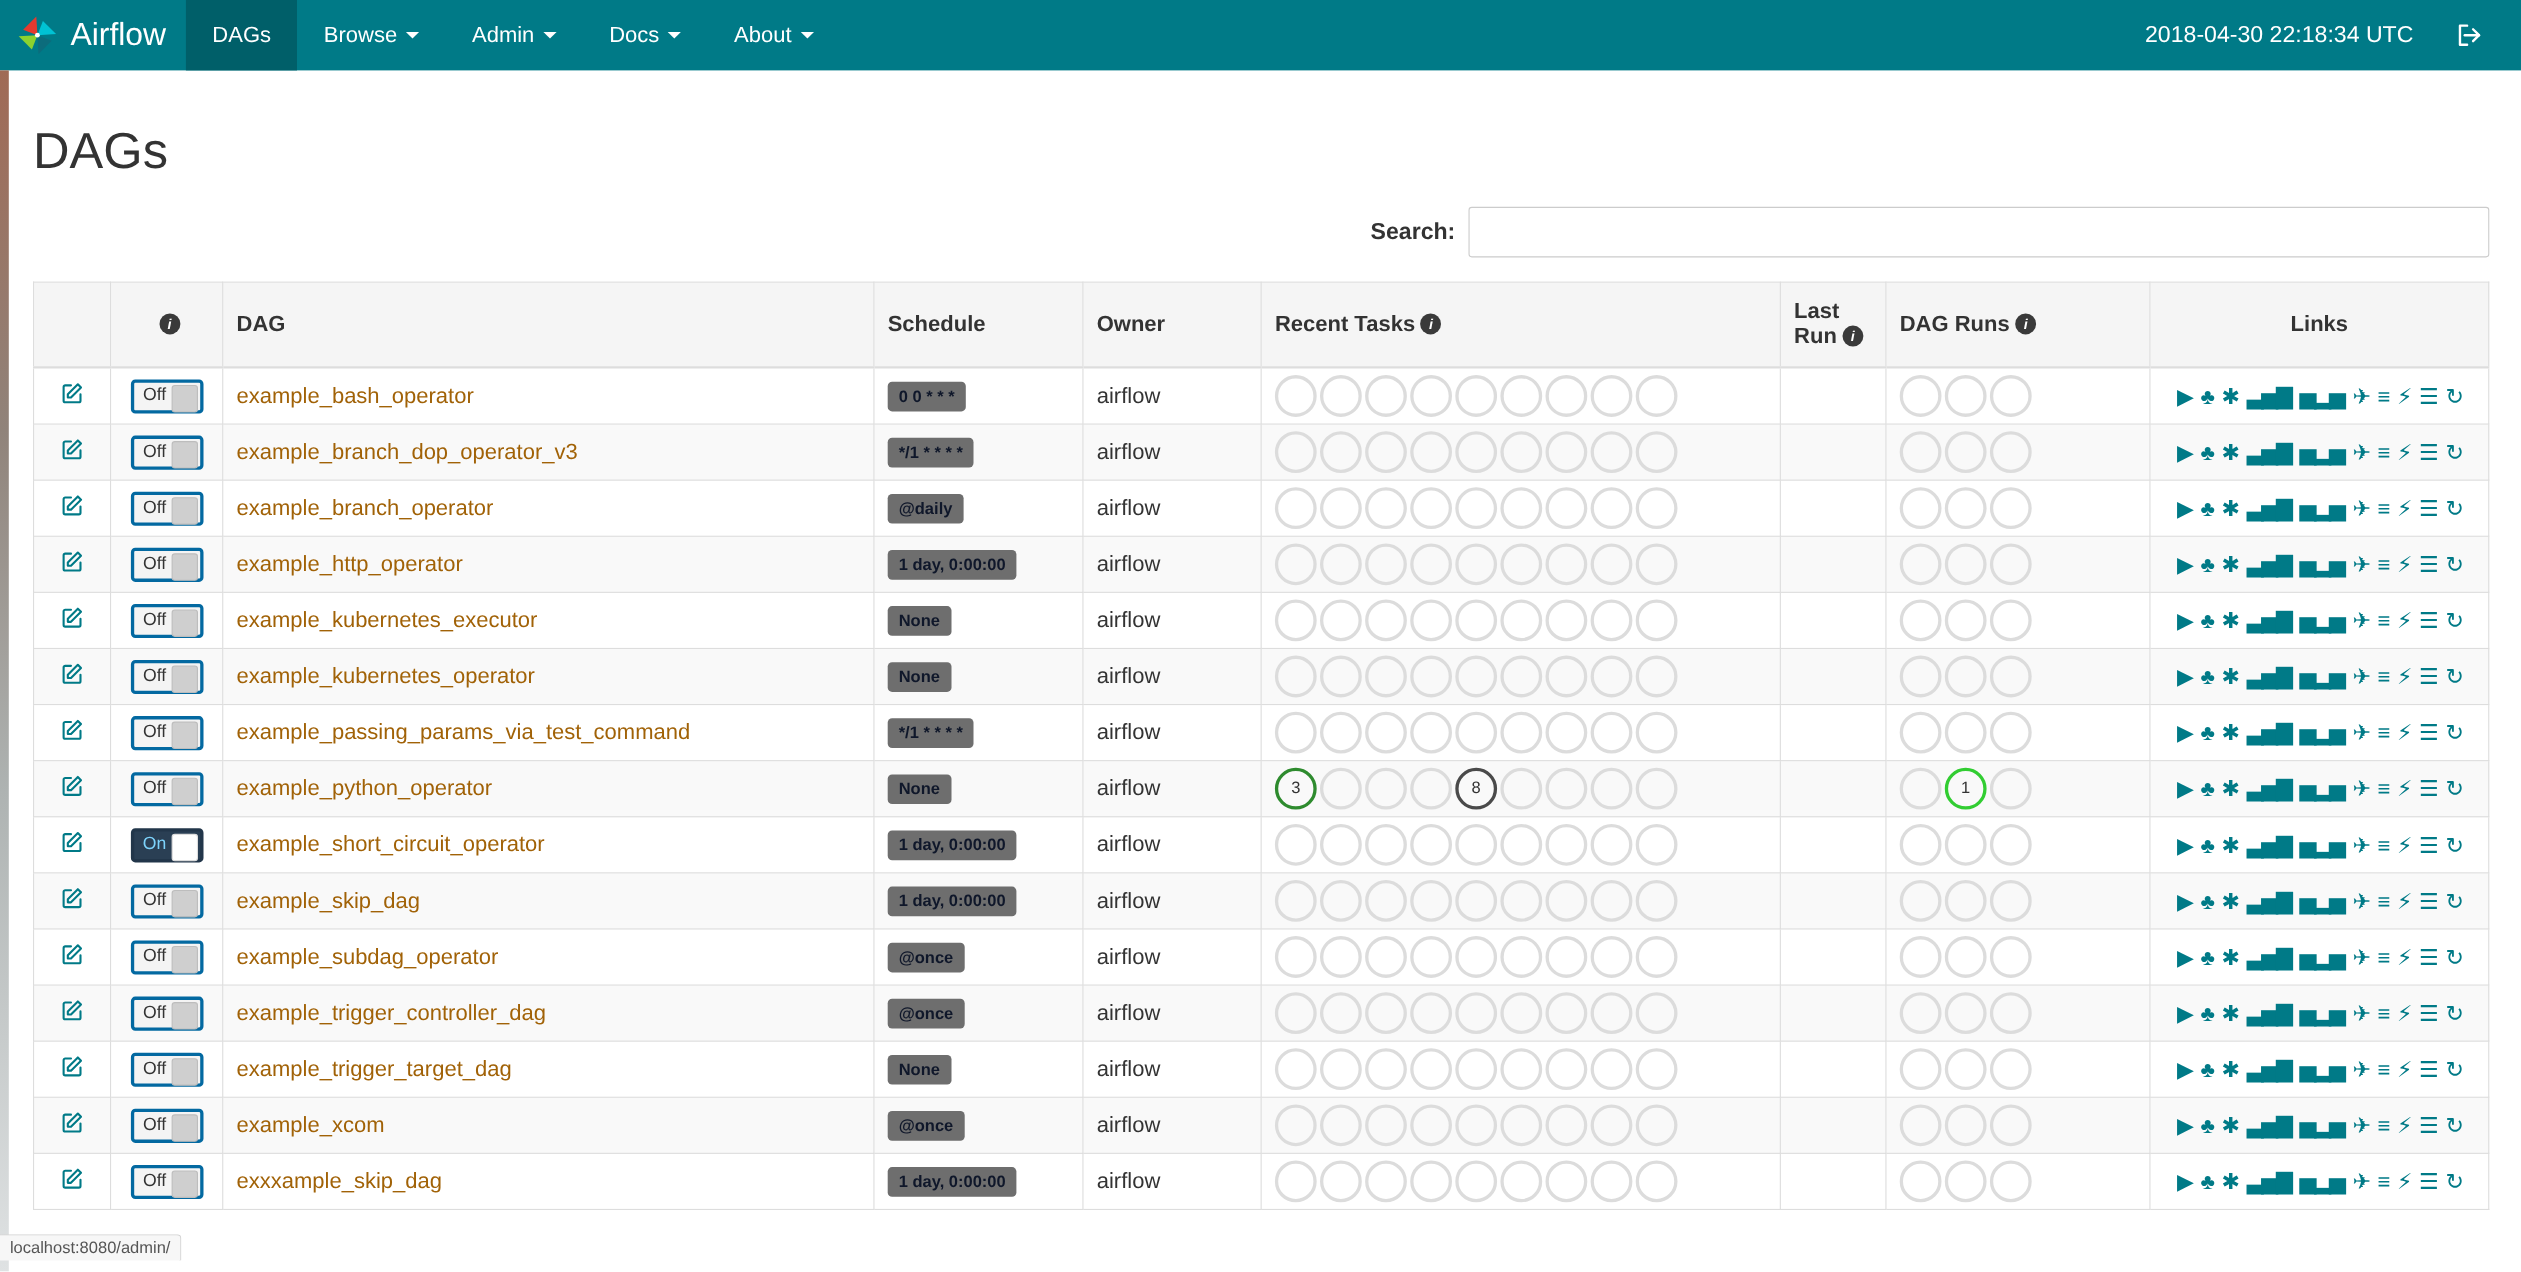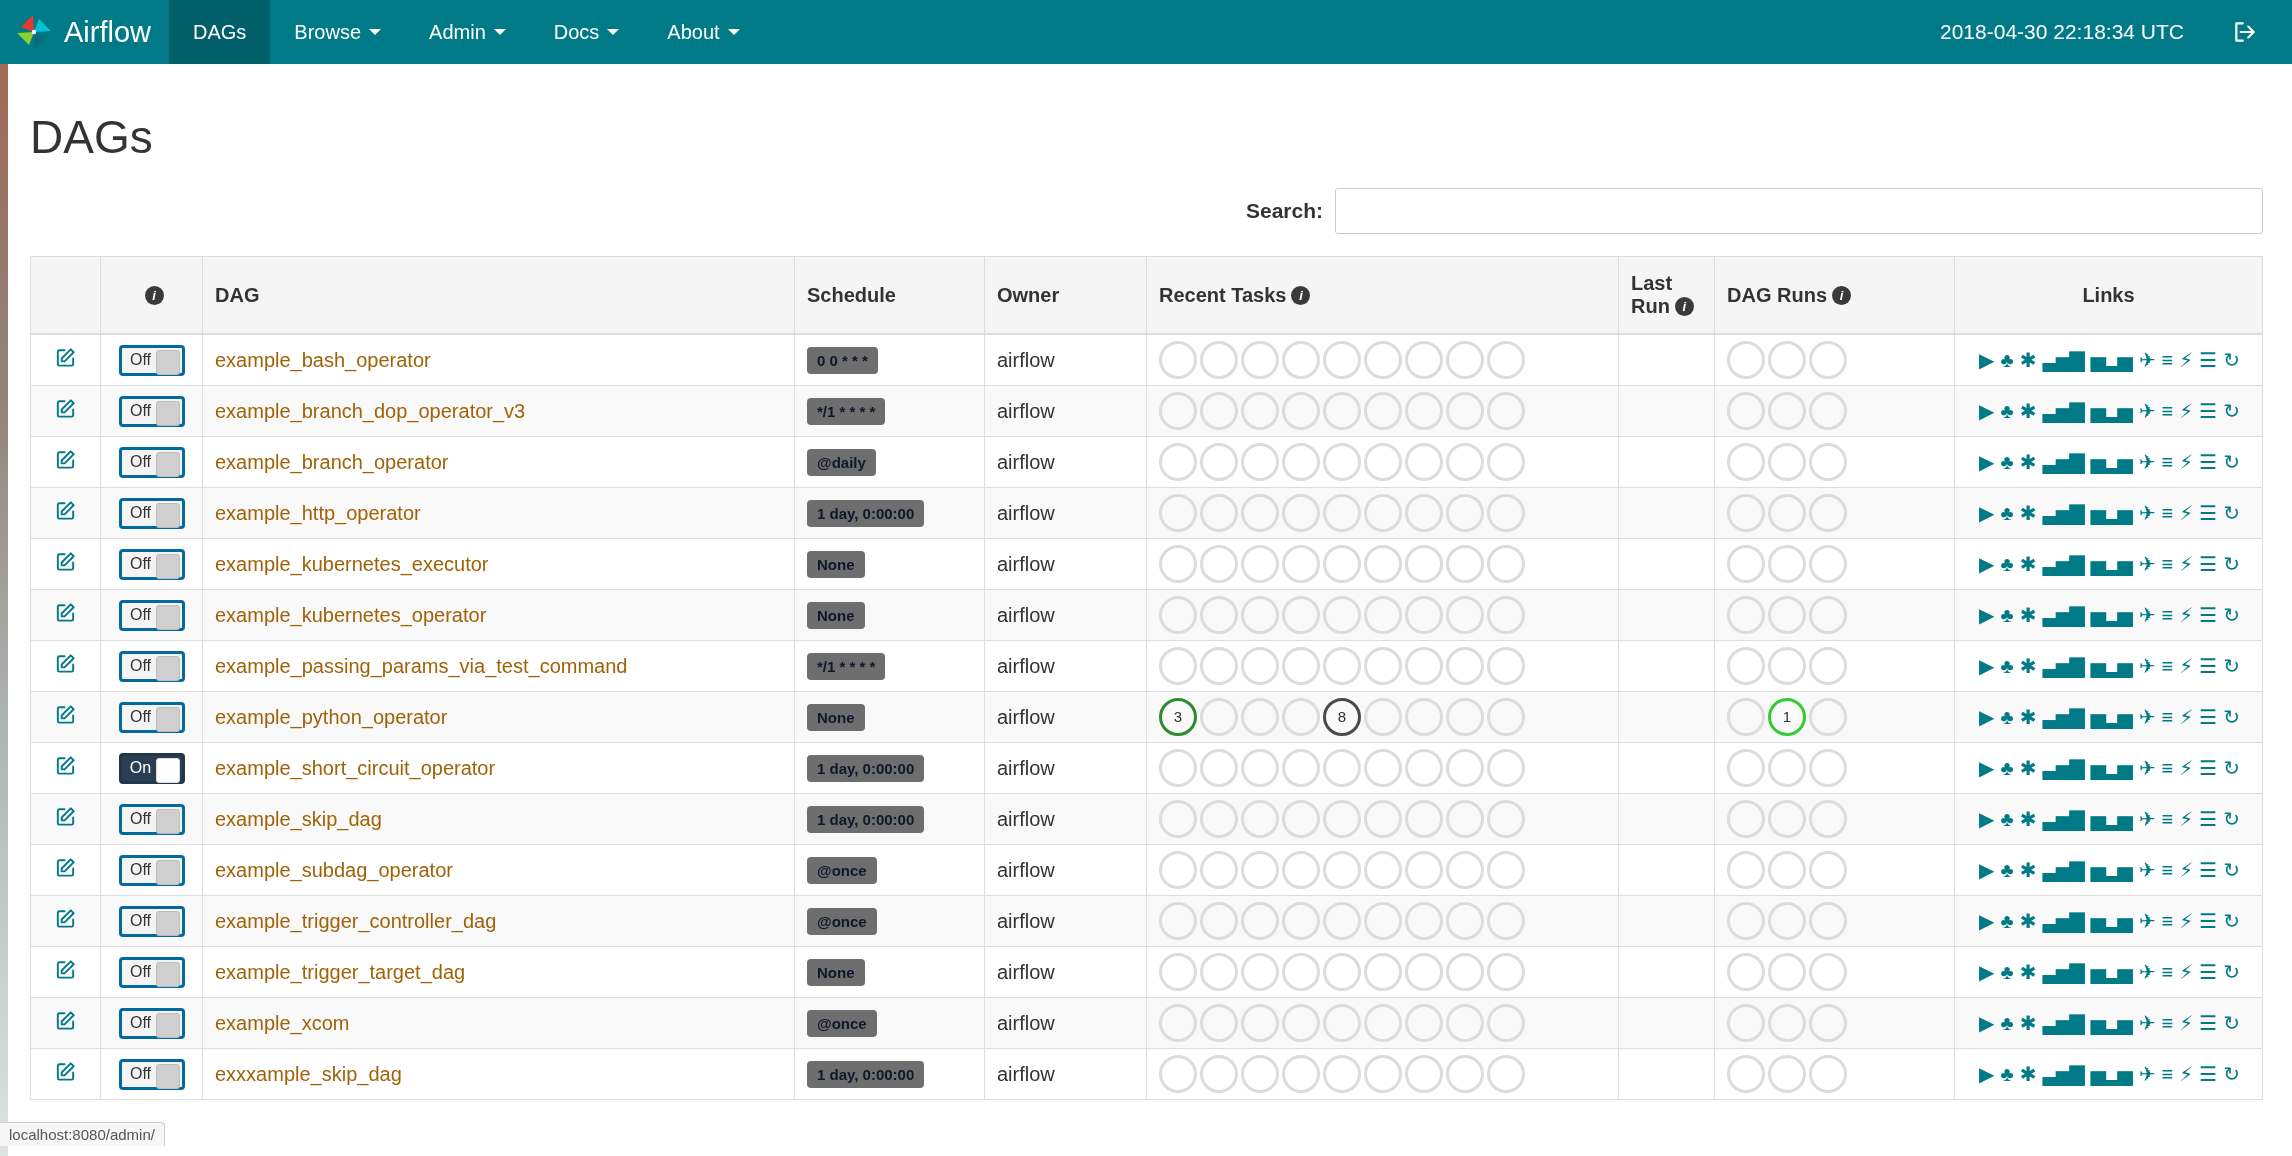--- a/index.html
+++ b/index.html
@@ -9,21 +9,21 @@
     font-family: "Liberation Sans", "DejaVu Sans", sans-serif;
     background: #fff; color: #333;
   }
 
   
   .navbar { height:64px; background:#007a87; display:flex; align-items:stretch; color:#fff; }
   .brand { display:flex; align-items:center; gap:10px; padding:0 18px 0 14px; font-size:29px; color:#fff; text-decoration:none; }
   .nav-item { display:flex; align-items:center; padding:0 24px; font-size:20px; color:#fff; text-decoration:none; cursor:pointer; }
   .nav-item.active { background:#005f69; }
   .caret { width:0; height:0; border-left:6px solid transparent; border-right:6px solid transparent; border-top:6px solid #fff; margin-left:8px; }
-  .navbar-right { margin-left:auto; display:flex; align-items:center; gap:48px; padding-right:34px; font-size:21px; }
+  .navbar-right { margin-left:auto; display:flex; align-items:center; gap:38px; padding-right:34px; font-size:21px; }
   .logout { display:flex; align-items:center; cursor:pointer; color:#fff; }
 
   
   .left-strip { position:absolute; left:0; top:64px; bottom:0; width:8px;
     background: linear-gradient(180deg, #a06a55 0%, #90837a 30%, #aeb3b2 60%, #dfe2e3 100%); }
 
   
   .content { padding: 0 29px 0 30px; }
   .page-title { font-size:46px; font-weight:500; margin:46px 0 24px; color:#333; }
 
@@ -43,21 +43,21 @@
     margin-left:5px; vertical-align:2px; }
 
   .edit-icon { color:#007a87; display:inline-block; cursor:pointer; line-height:0; }
 
   .toggle { position:relative; display:inline-flex; align-items:center; width:66px; height:31px;
     border:3px solid #0369a1; border-radius:4px; font-size:16px; cursor:pointer; }
   .toggle .tlabel { flex:1; text-align:center; padding-right:22px; }
   .toggle .knob { position:absolute; right:2px; top:2px; width:24px; height:25px; border-radius:3px; }
   .toggle.off { background:#f4f4f4; color:#333; }
   .toggle.off .knob { background:#cfcfcf; border:1px solid #bdbdbd; }
-  .toggle.on { background:#2a3f54; color:#ffffff; border-color:#22364a; }
+  .toggle.on { background:#2a3f54; color:#7dd3fc; border-color:#22364a; }
   .toggle.on .knob { background:#fff; border:1px solid #ddd; }
 
   .dag-link { color:#a16207; text-decoration:none; cursor:pointer; }
 
   .badge-schedule { display:inline-block; background:#6e6e6e; color:#0f172a; font-size:15px; font-weight:bold;
     padding:5px 10px; border-radius:4px; white-space:nowrap; }
 
   .recent-cell, .runs-cell { white-space:nowrap; padding:6px 8px; }
   .circle { display:inline-block; width:38px; height:38px; border:3px solid #dcdcdc; border-radius:50%;
     margin-right:3px; text-align:center; line-height:32px; font-size:15px; color:#333;

